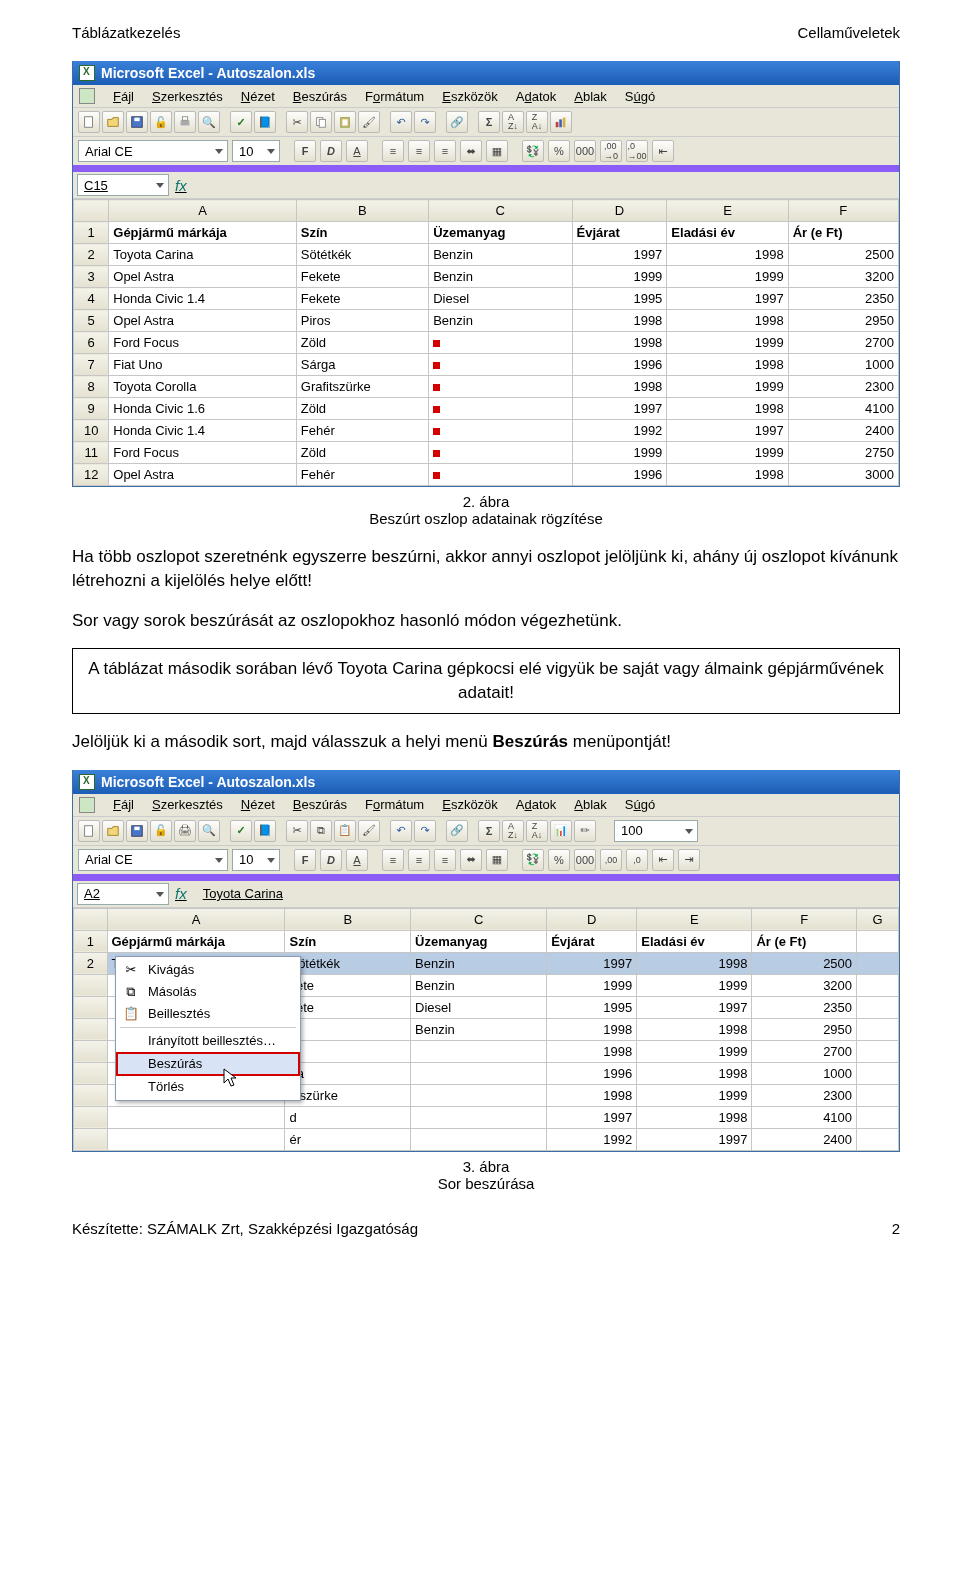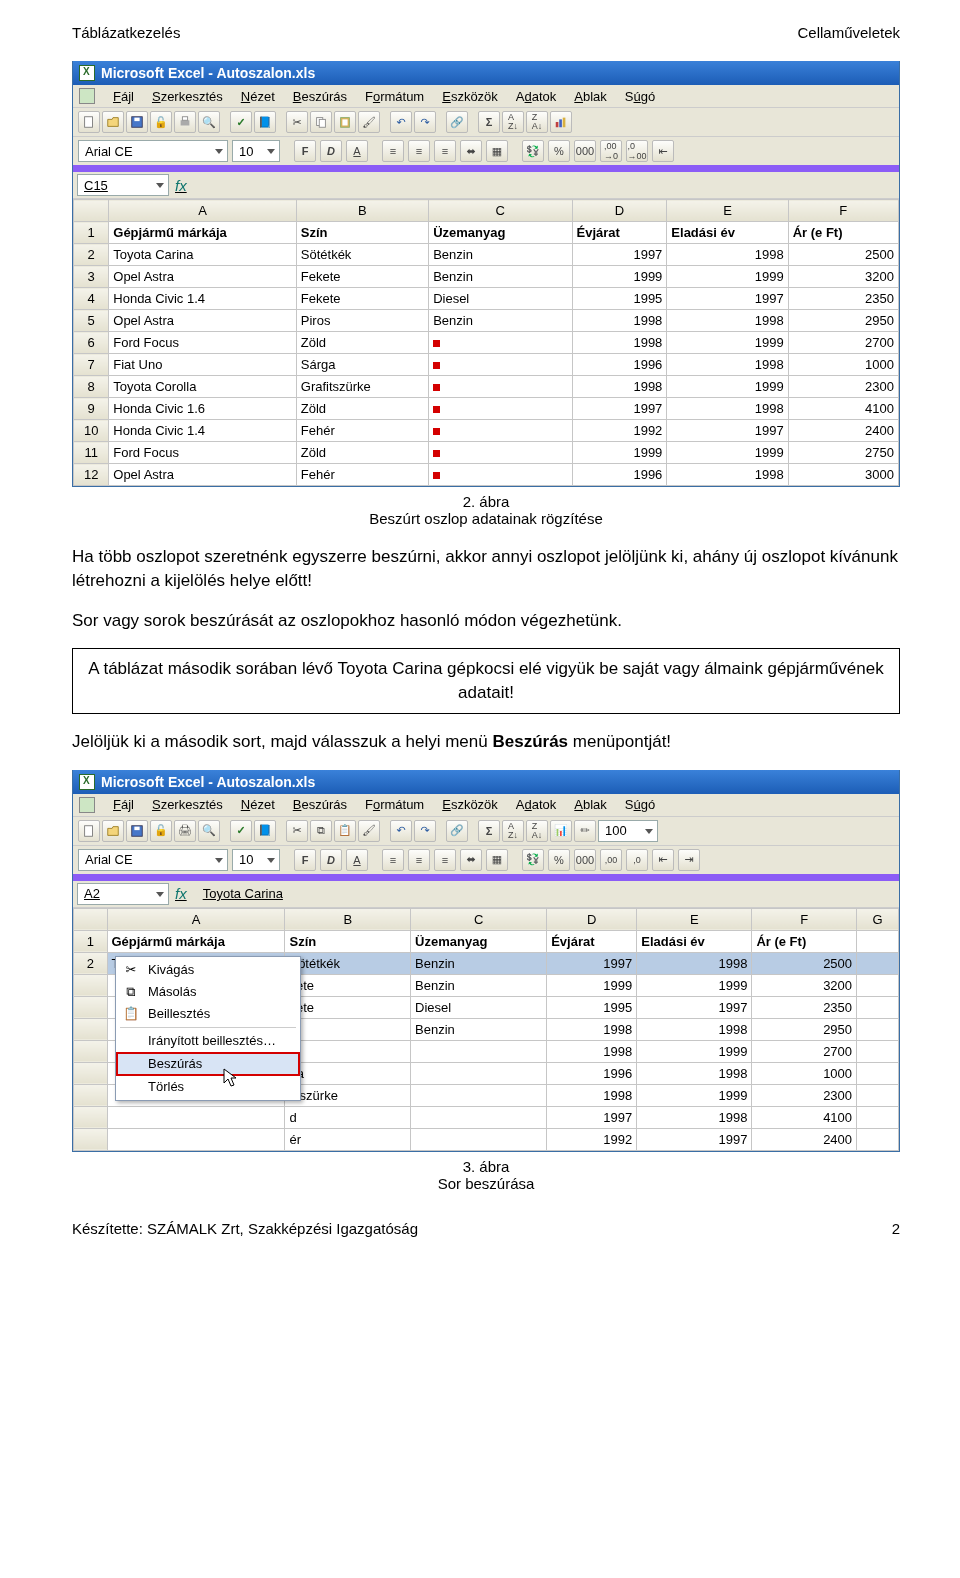--- a/index.html
+++ b/index.html
@@ -496,21 +496,21 @@
     <span class="tbtn" style="color:#2a5aa0;">↶</span>
     <span class="tbtn" style="color:#2a5aa0;">↷</span>
     <span class="tsep"></span>
     <span class="tbtn" style="color:#2a5aa0;">🔗</span>
     <span class="tsep"></span>
     <span class="tbtn" style="font-weight:bold;">Σ</span>
     <span class="tbtn" style="font-size:9px;line-height:1;">A<br>Z↓</span>
     <span class="tbtn" style="font-size:9px;line-height:1;">Z<br>A↓</span>
     <span class="tbtn">📊</span>
     <span class="tbtn">✏</span>
-    <span class="combo" style="width:60px;">100</span>
+    <span class="combo" style="width:84px;margin-left:16px;">100</span>
   </div>
   <div class="format-bar">
     <span class="combo" style="width:150px;">Arial CE</span>
     <span class="combo" style="width:48px;">10</span>
     <span class="tsep"></span>
     <span class="tbtn" style="font-weight:bold;">F</span>
     <span class="tbtn" style="font-style:italic;font-weight:bold;">D</span>
     <span class="tbtn" style="text-decoration:underline;">A</span>
     <span class="tsep"></span>
     <span class="tbtn">≡</span>

